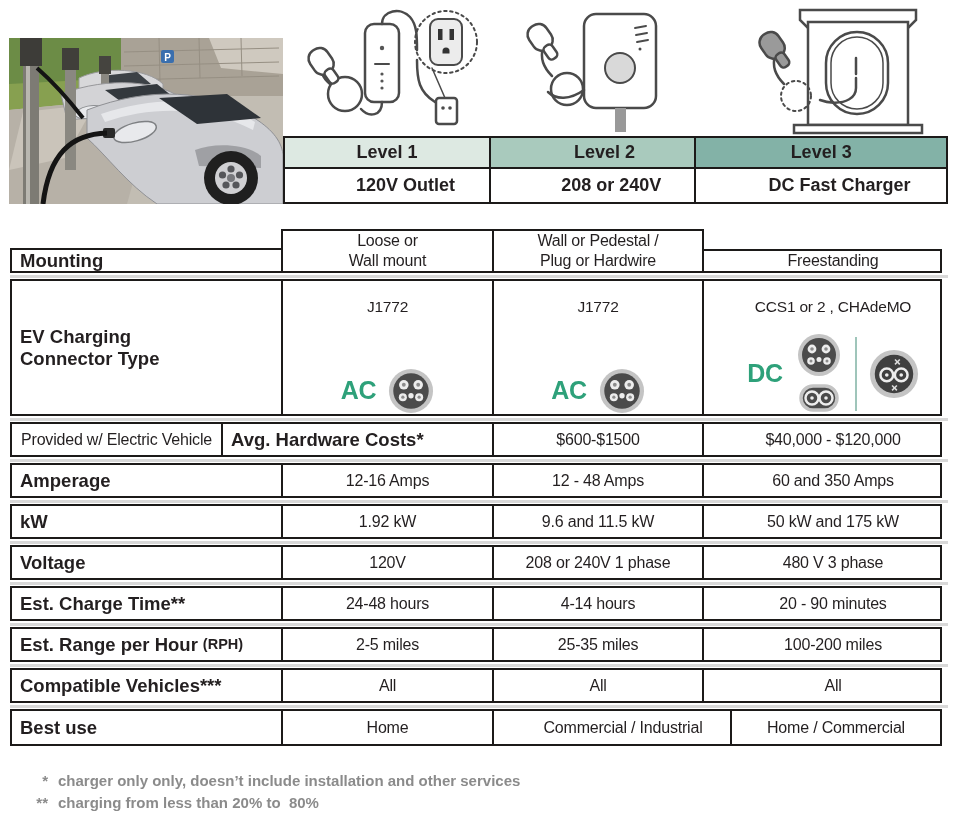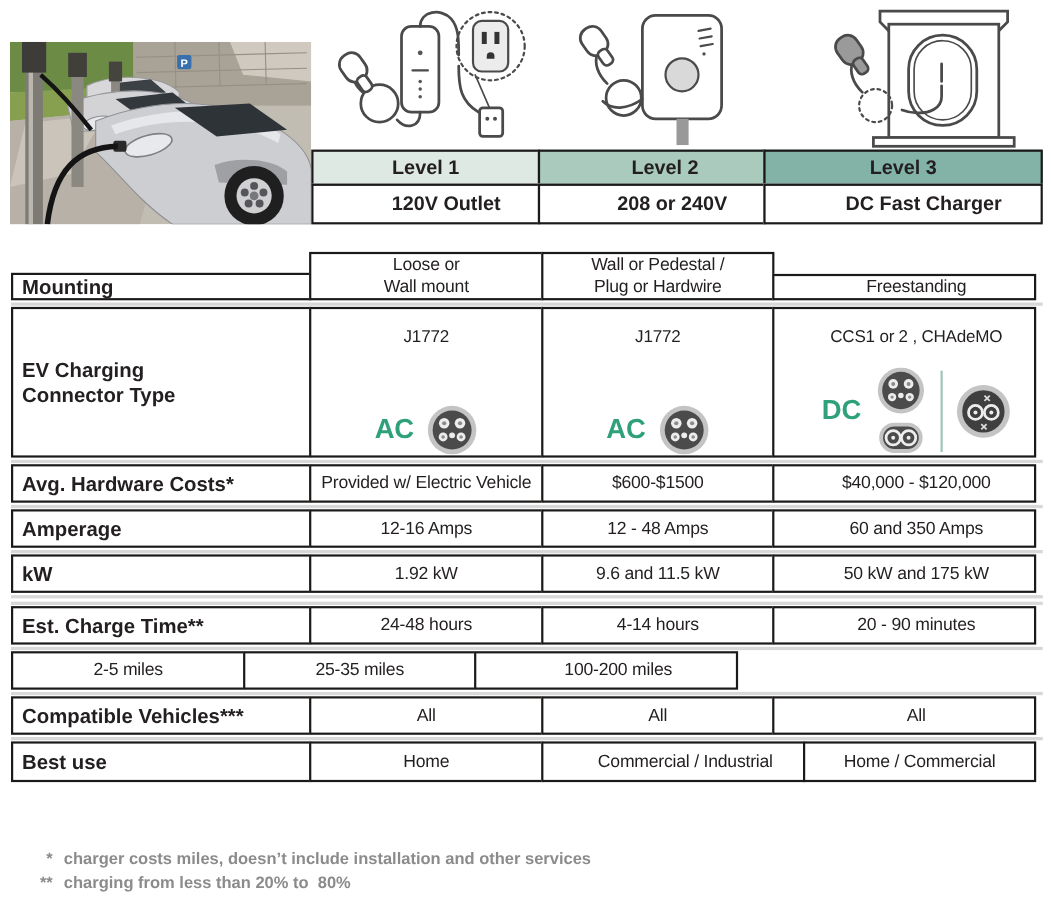--- a/index.html
+++ b/index.html
@@ -292,22 +292,22 @@
               <line x1="29" y1="38" x2="24" y2="43"></line>
           </g>
         </svg>
       </span>
     </div>
   </div>
 
   <div class="gap"></div>
 
   <div class="trow h-std">
+    <div class="cell val v1">Provided w/ Electric Vehicle</div>
     <div class="cell lab">Avg. Hardware Costs*</div>
-    <div class="cell val v1">Provided w/ Electric Vehicle</div>
     <div class="cell val v2">$600-$1500</div>
     <div class="cell val v3">$40,000 - $120,000</div>
   </div>
   <div class="gap"></div>
 
   <div class="trow h-std">
     <div class="cell lab">Amperage</div>
     <div class="cell val v1">12-16 Amps</div>
     <div class="cell val v2">12 - 48 Amps</div>
     <div class="cell val v3">60 and 350 Amps</div>
@@ -315,31 +315,38 @@
   <div class="gap"></div>
 
   <div class="trow h-std">
     <div class="cell lab">kW</div>
     <div class="cell val v1">1.92 kW</div>
     <div class="cell val v2">9.6 and 11.5 kW</div>
     <div class="cell val v3">50 kW and 175 kW</div>
   </div>
   <div class="gap"></div>
 
+  <div class="trow h-std">
+    <div class="cell lab">Voltage</div>
+    <div class="cell val v1">120V</div>
+    <div class="cell val v2">208 or 240V 1 phase</div>
+    <div class="cell val v3">480 V 3 phase</div>
+  </div>
   <div class="gap"></div>
 
   <div class="trow h-std">
     <div class="cell lab">Est. Charge Time**</div>
     <div class="cell val v1">24-48 hours</div>
     <div class="cell val v2">4-14 hours</div>
     <div class="cell val v3">20 - 90 minutes</div>
   </div>
   <div class="gap"></div>
 
   <div class="trow h-std">
+    <div class="cell lab"><span>Est. Range per Hour</span><span class="suffix">(RPH)</span></div>
     <div class="cell val v1">2-5 miles</div>
     <div class="cell val v2">25-35 miles</div>
     <div class="cell val v3">100-200 miles</div>
   </div>
   <div class="gap"></div>
 
   <div class="trow h-std">
     <div class="cell lab">Compatible Vehicles***</div>
     <div class="cell val v1">All</div>
     <div class="cell val v2">All</div>
@@ -351,19 +358,19 @@
     <div class="cell lab">Best use</div>
     <div class="cell val v1">Home</div>
     <div class="cell val v3">Commercial / Industrial</div>
     <div class="cell val v2">Home / Commercial</div>
   </div>
 </div>
 
 <div class="footnotes">
   <div class="fn">
     <span class="fn-marker">*</span>
-    <span class="fn-text">charger costs miles, doesn’t include installation and other services</span>
+    <span class="fn-text">charger only only, doesn’t include installation and other services</span>
   </div>
   <div class="fn">
     <span class="fn-marker">**</span>
     <span class="fn-text">charging from less than 20% to  80%</span>
   </div>
 </div>
 
 </body></html>

